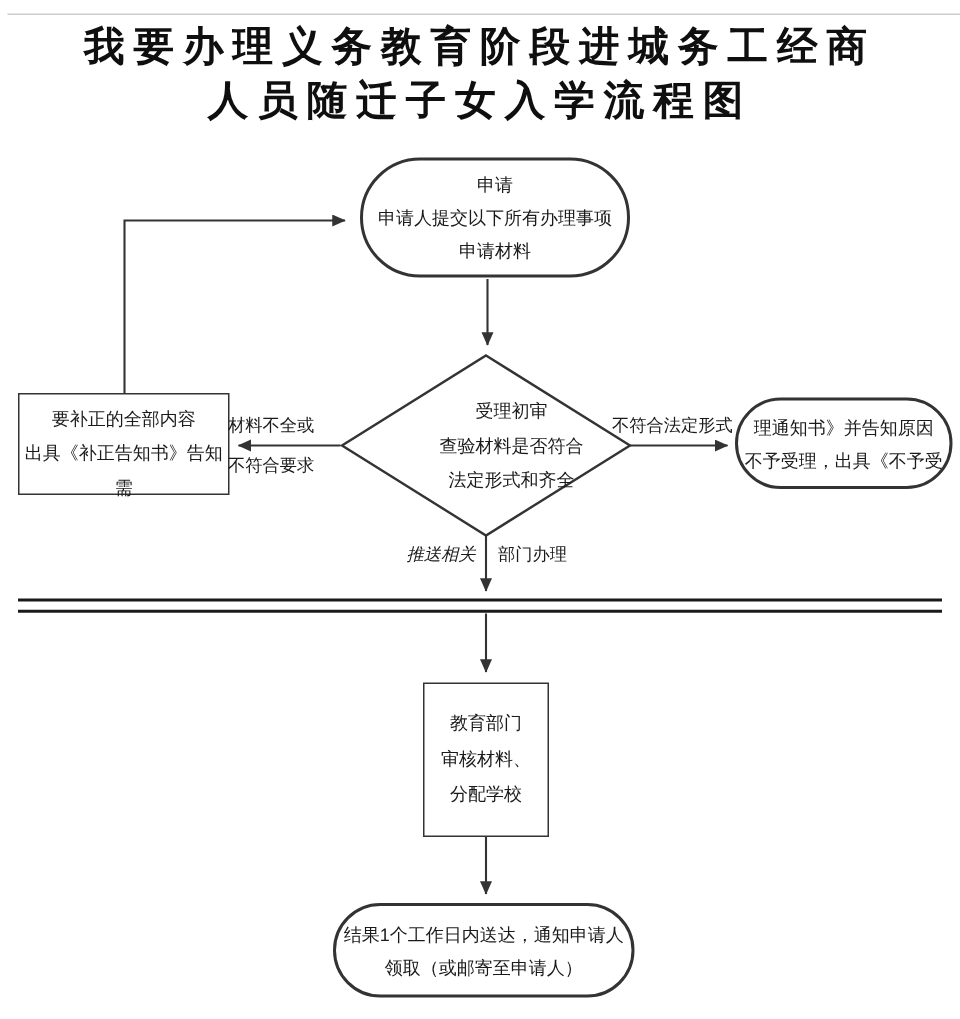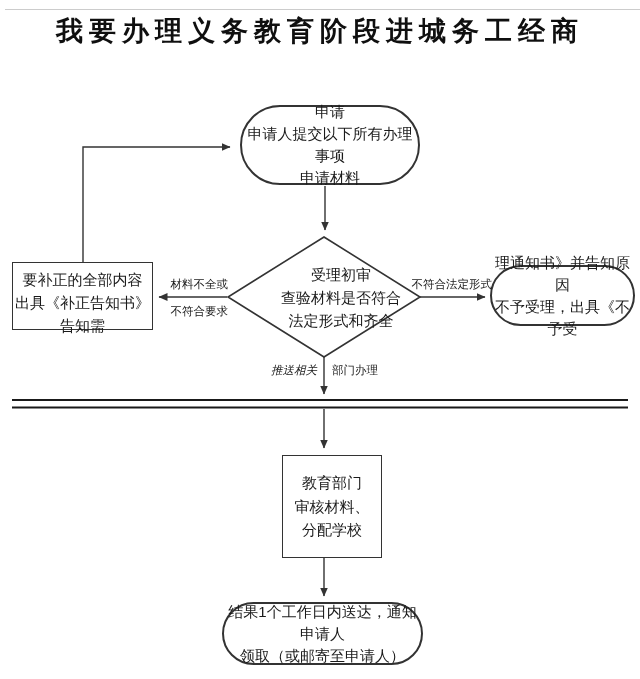--- a/index.html
+++ b/index.html
@@ -60,21 +60,21 @@
   }
   .arrowhead { fill: var(--stroke); }
   .node {
     position: absolute;
     z-index: 2;
     display: flex;
     flex-direction: column;
     justify-content: center;
     align-items: center;
     text-align: center;
-    font-size: 15px;
+    font-size: 12px;
     line-height: 22px;
     background: #ffffff;
     color: var(--text);
   }
   .node-apply {
     left: 240px; top: 105px; width: 180px; height: 80px;
     border: 2px solid var(--stroke); border-radius: 40px;
   }
   .node-review {
     left: 247px; top: 239px; width: 188px; height: 116px;
@@ -86,51 +86,52 @@
     border: 1.5px solid var(--stroke);
     justify-content: flex-start;
     padding-top: 5px;
     line-height: 23px;
   }
   .node-reject {
     left: 490px; top: 265px; width: 145px; height: 61px;
     border: 2px solid var(--stroke); border-radius: 31px;
   }
   .node-education {
-    left: 282px; top: 455px; width: 100px; height: 103px;
+    left: 282px; top: 455px; width: 84px; height: 103px;
     border: 1.5px solid var(--stroke);
     line-height: 23.5px;
   }
   .node-result {
     left: 222px; top: 602px; width: 201px; height: 63px;
     border: 2px solid var(--stroke); border-radius: 32px; justify-content: center;
   }
   .edge-label {
     position: absolute;
     z-index: 2;
     font-size: 11.5px;
     line-height: 14px;
     color: var(--text);
-    text-align: right;
+    text-align: left;
   }
   .lbl-incomplete-1 { left: 152px; top: 277px; width: 76px; }
   .lbl-incomplete-2 { left: 152px; top: 304px; width: 76px; }
   .lbl-not-legal    { left: 408px; top: 277px; width: 84px; }
   .lbl-push-left    { left: 245px; top: 363px; width: 72px; text-align: right; font-style: italic; }
   .lbl-push-right   { left: 332px; top: 363px; width: 72px; text-align: left; }
 </style>
 </head>
 <body>
 
 <div class="canvas">
 
   <div class="top-rule"></div>
 
   <div class="title">
     <div>我要办理义务教育阶段进城务工经商</div>
+    <div>人员随迁子女入学流程图</div>
   </div>
 
   <svg class="connectors" viewBox="0 0 640 679" xmlns="http://www.w3.org/2000/svg">
     <defs>
       <marker id="arrow" markerWidth="10" markerHeight="9" refX="8.5" refY="4" orient="auto" markerUnits="userSpaceOnUse">
         <path class="arrowhead" d="M0,0 L9,4 L0,8 Z"></path>
       </marker>
     </defs>
 
     <line x1="325" y1="186" x2="325" y2="230" marker-end="url(#arrow)"></line>

